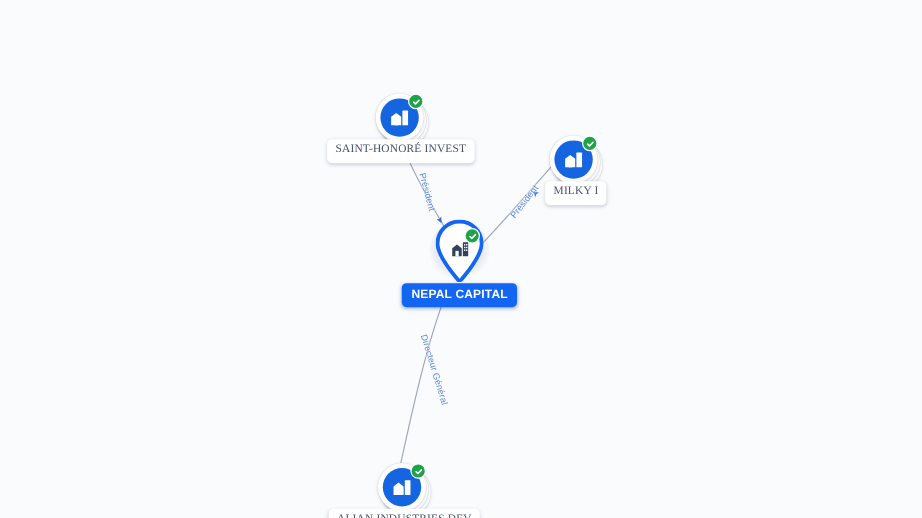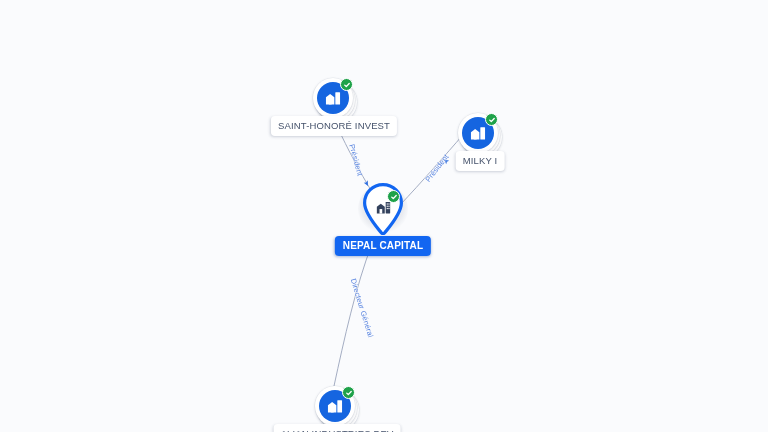--- a/index.html
+++ b/index.html
@@ -111,20 +111,21 @@
     letter-spacing: .15px;
     line-height: 1;
     padding: 5px 7px 5px 7px;
     border-radius: 4px;
     transform: translateX(-50%);
   }
   .label-plain {
     background: #ffffff;
     color: #45526b;
     box-shadow: 0 1px 3px rgba(40,55,90,0.22);
+    font-family: Liberation Serif, serif;
   }
   .label-focus {
     background: #1266f1;
     color: #ffffff;
     font-size: 10px;
     padding: 5px 8px;
     box-shadow: 0 1px 3px rgba(20,60,140,0.35);
     font-weight: bold;
   }
 

